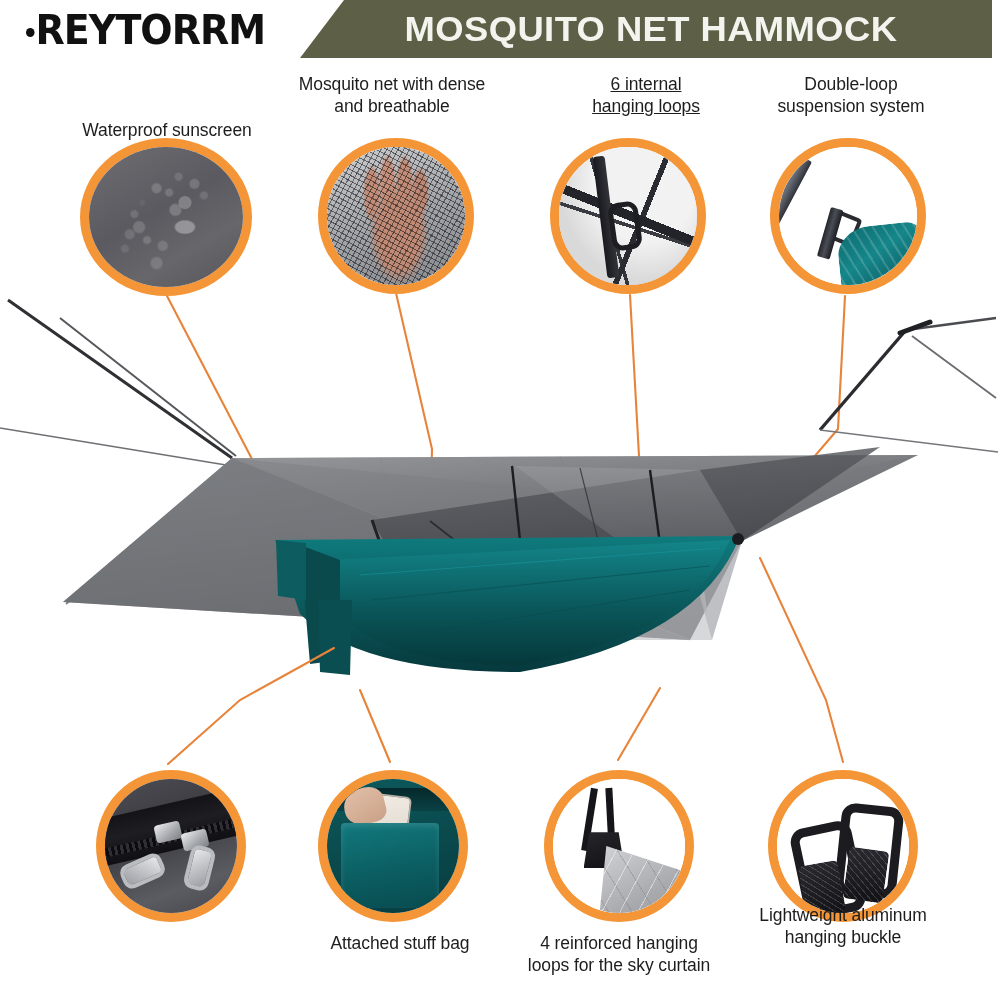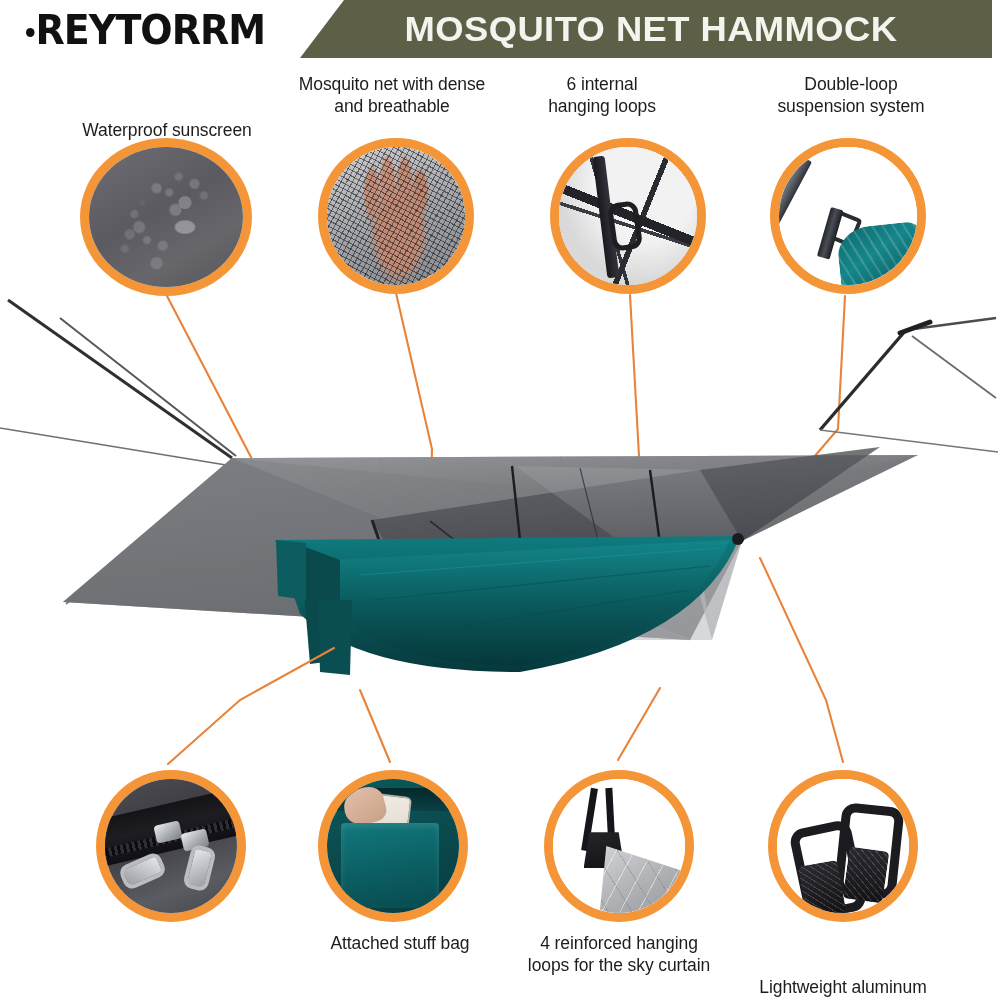--- a/index.html
+++ b/index.html
@@ -330,21 +330,21 @@
     </g>
   </svg>
 
   <div class="cap top" style="left:52px;width:230px;margin-top:46px;">
     <div>Waterproof sunscreen</div>
   </div>
   <div class="cap top" style="left:272px;width:240px;">
     <div>Mosquito net with dense</div>
     <div>and breathable</div>
   </div>
-  <div class="cap top" style="left:504px;width:196px;">
+  <div class="cap top" style="left:548px;width:196px;text-decoration:underline;">
     <div>6 internal</div>
     <div>hanging loops</div>
   </div>
   <div class="cap top" style="left:742px;width:218px;">
     <div>Double-loop</div>
     <div>suspension system</div>
   </div>
 
   <div class="circ" style="left:80px;top:138px;width:172px;height:158px;">
     <div class="inner">
@@ -424,17 +424,18 @@
     </div>
   </div>
 
   <div class="cap bot" style="left:289px;top:932px;width:222px;">
     <div>Attached stuff bag</div>
   </div>
   <div class="cap bot" style="left:504px;top:932px;width:230px;">
     <div>4 reinforced hanging</div>
     <div>loops for the sky curtain</div>
   </div>
-  <div class="cap bot" style="left:730px;top:976px;width:226px;">
+  <div class="cap bot" style="left:730px;top:904px;width:226px;">
     <div>Lightweight aluminum</div>
+    <div>hanging buckle</div>
   </div>
 
 </div>
 
 </body></html>

